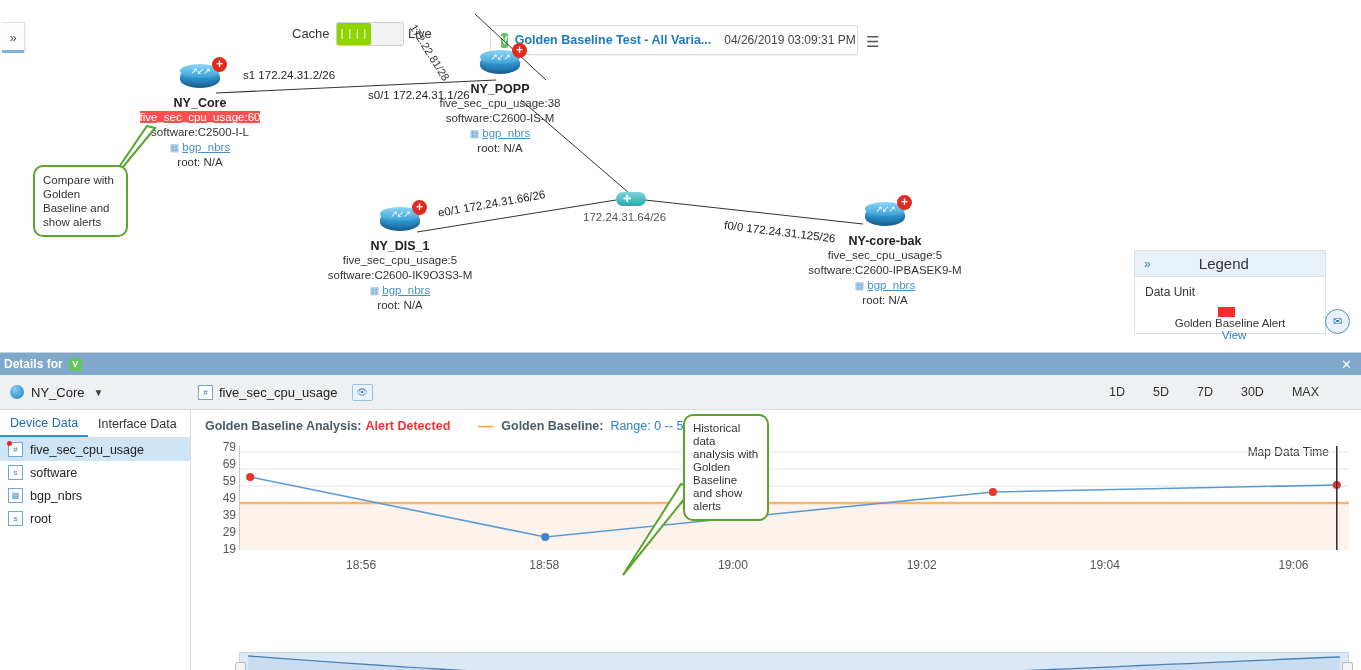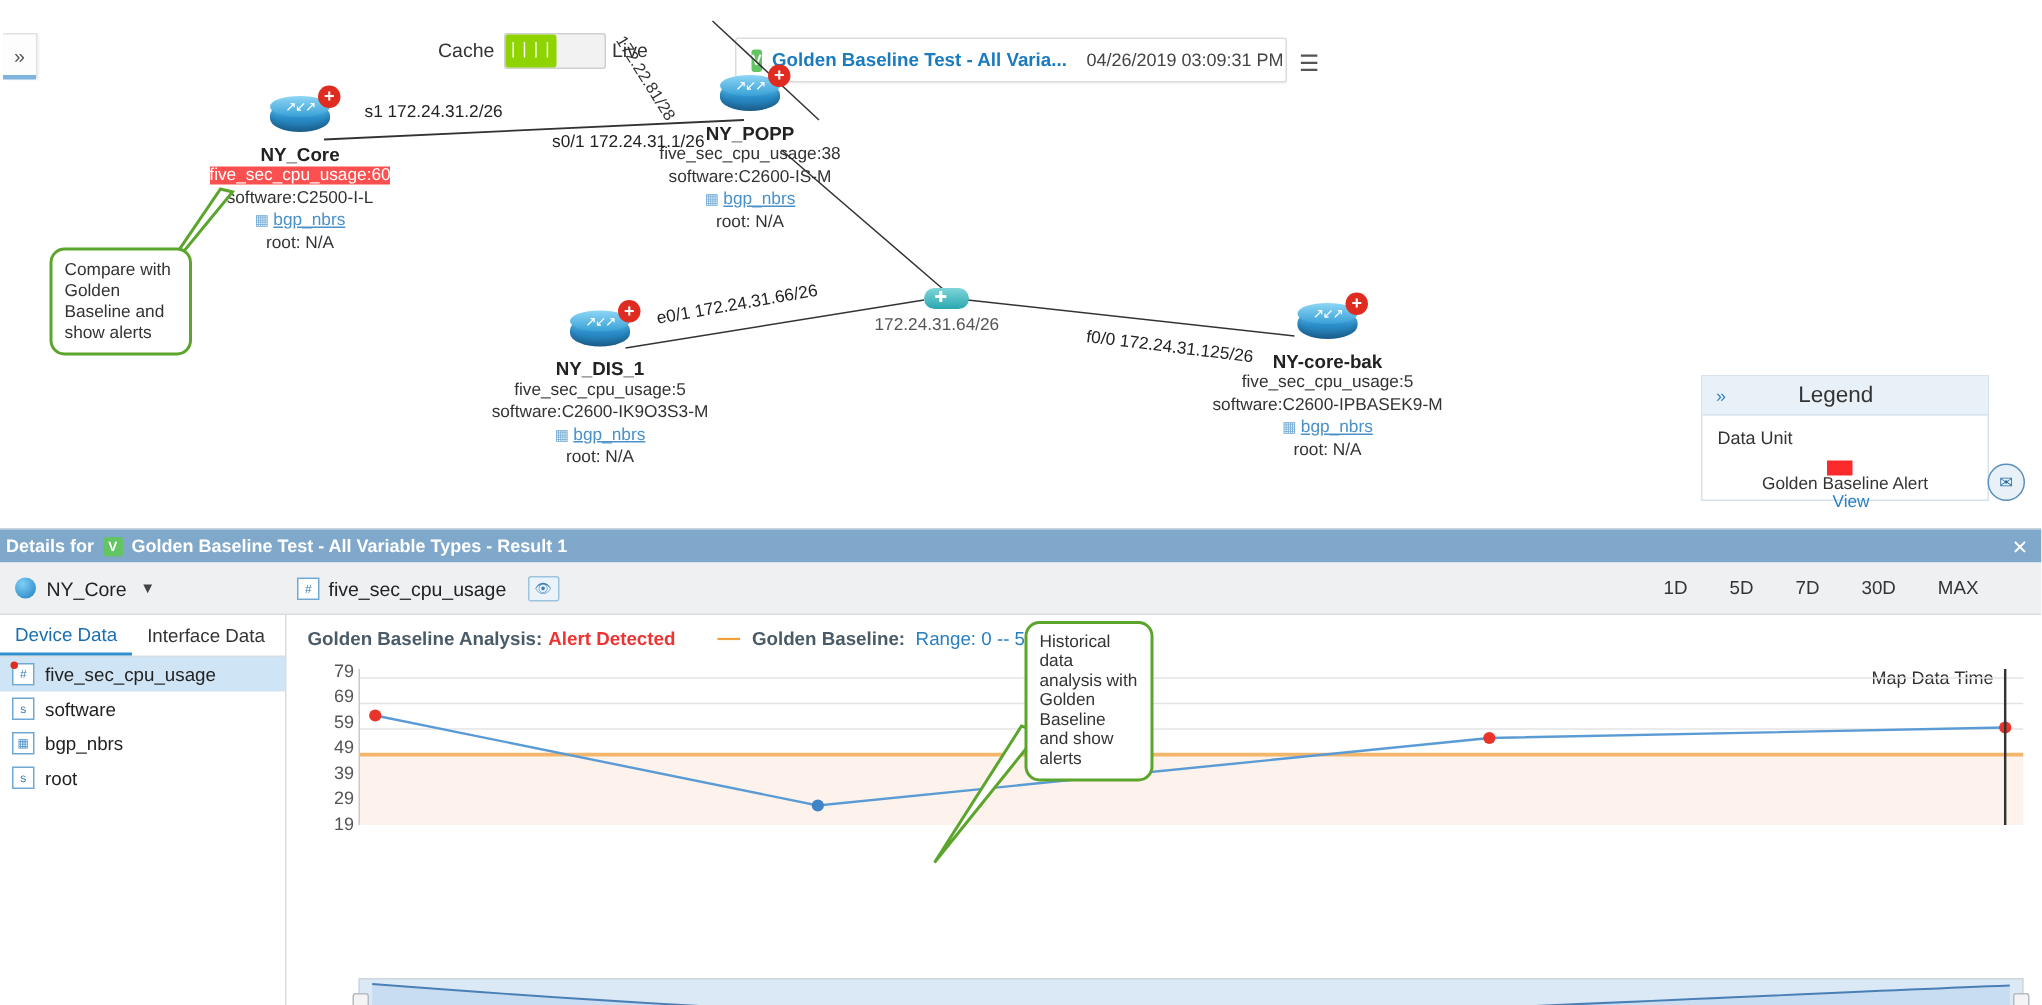--- a/index.html
+++ b/index.html
@@ -266,21 +266,20 @@
       </div>
     </div>
   </div>
   <div id="msg-bubble">✉</div>
 </div>
 
 <div id="details">
   <div id="details-header">
     <span style="margin-left:2px;">Details for</span>
     <span class="vbadge">V</span>
-    <span>Golden Baseline Test - All Variable Types - Result 1</span>
     <span id="details-close">✕</span>
   </div>
 
   <div id="toolbar">
     <div id="dev-select">
       <span class="globe"></span>
       <span>NY_Core</span>
       <span class="caret">▼</span>
     </div>
     <div id="var-chip">
@@ -360,20 +359,28 @@
 
             <circle cx="10" cy="31" r="4" fill="#e8342a"></circle>
             <circle cx="300" cy="91" r="4" fill="#3d85c8"></circle>
             <circle cx="740" cy="46" r="4" fill="#e8342a"></circle>
             <circle cx="1078" cy="39" r="4" fill="#e8342a"></circle>
 
             <line x1="1078" y1="0" x2="1078" y2="104" stroke="#333" stroke-width="1.6"></line>
           </svg>
         </div>
 
+        <div id="xlabels">
+          <span style="left:11%">18:56</span>
+          <span style="left:27.5%">18:58</span>
+          <span style="left:44.5%">19:00</span>
+          <span style="left:61.5%">19:02</span>
+          <span style="left:78%">19:04</span>
+          <span style="left:95%">19:06</span>
+        </div>
       </div>
 
       <svg width="160" height="110" style="position:absolute;left:430px;top:60px;pointer-events:none;">
         <path d="M2,105 L72,18 L60,14 Z" fill="#fff" stroke="#5ba52c" stroke-width="2"></path>
       </svg>
       <div class="callout" style="left:492px;top:4px;width:66px;line-height:13px;">Historical data analysis with Golden Baseline and show alerts</div>
 
       <div id="nav-wrap">
         <div id="nav-inner">
           <svg width="100%" height="38" viewBox="0 0 1090 38" preserveAspectRatio="none" style="position:absolute;left:0;top:0;">

